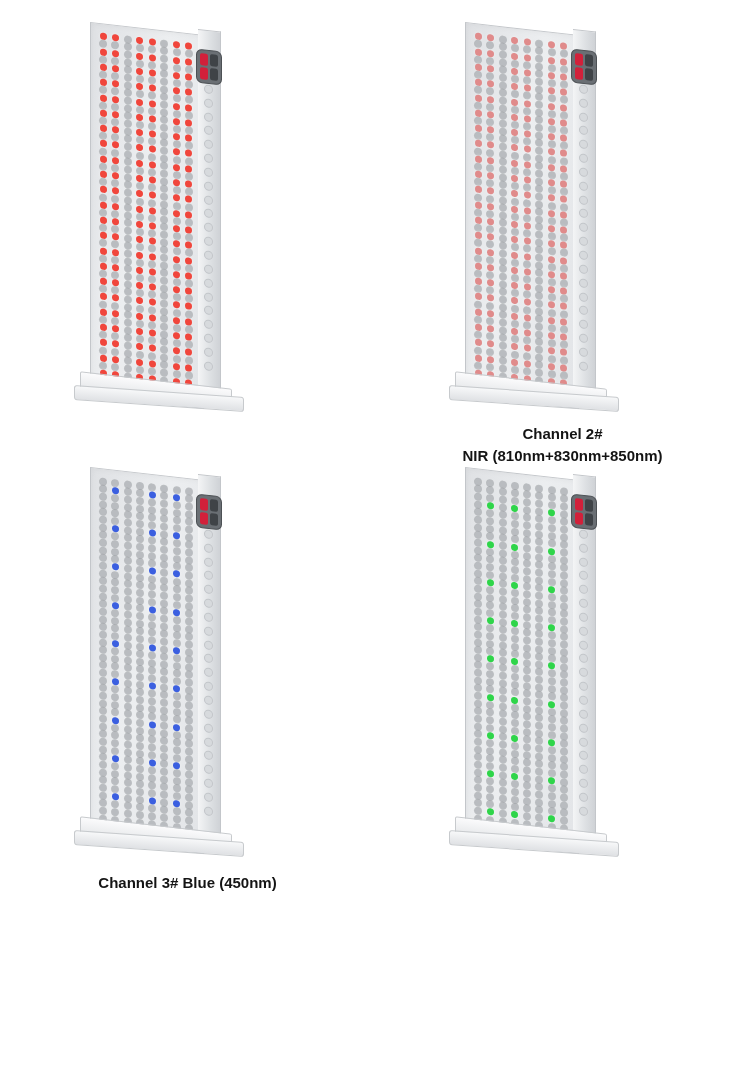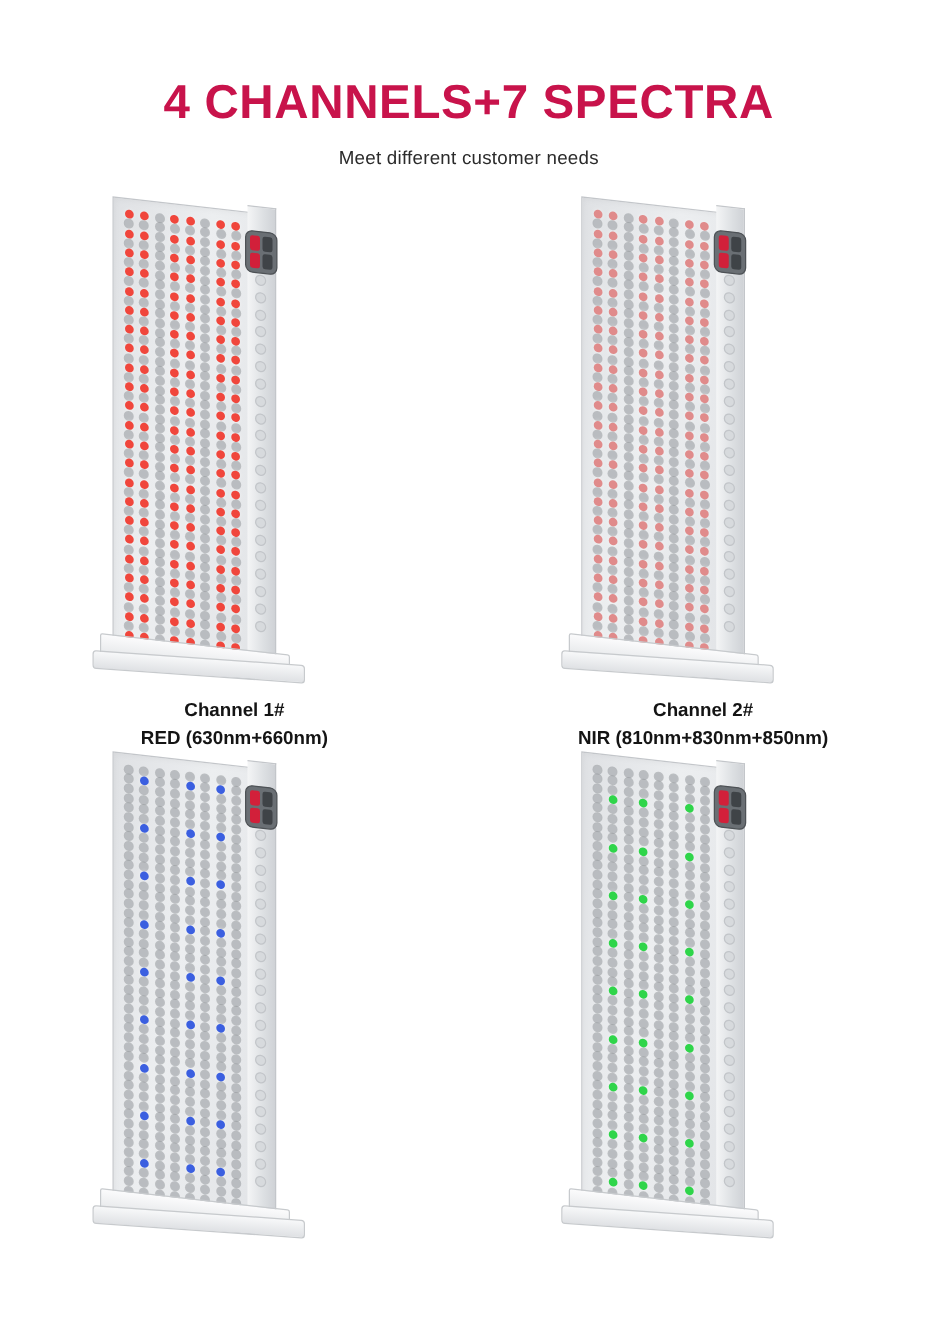--- a/index.html
+++ b/index.html
@@ -216,24 +216,20 @@
   }
   .caption .l2 { display: block; }
 
   .cell.bottom .caption { margin-top: 10px; }
 </style>
 </head>
 <body>
 
 <div class="page">
 
-  <div class="header">
-    <h1 class="title" style="color: rgb(200, 19, 75);">4 CHANNELS+7 SPECTRA</h1>
-    <div class="subtitle">Meet different customer needs</div>
-  </div>
 
   <div class="grid">
 
     <div class="cell">
       <div class="stage">
         <div class="device">
           <div class="panel-face"></div>
           <div class="panel-side"></div>
           <div class="panel-edge-dots">
               <i></i>
@@ -1367,24 +1363,20 @@
             </div>
           <div class="control">
             <i style="background: rgb(210, 32, 58);"></i>
             <i class="dark" style="background: rgb(63, 67, 71);"></i>
             <i style="background: rgb(210, 32, 58);"></i>
             <i class="dark" style="background: rgb(63, 67, 71);"></i>
           </div>
           <div class="base-top"></div>
           <div class="base-foot"></div>
         </div>
-      </div>
-      <div class="caption">
-        <span>Channel 1#</span>
-        <span class="l2">RED (630nm+660nm)</span>
       </div>
     </div>
 
     <div class="cell">
       <div class="stage">
         <div class="device">
           <div class="panel-face"></div>
           <div class="panel-side"></div>
           <div class="panel-edge-dots">
               <i></i>
@@ -3670,20 +3662,24 @@
           <div class="control">
             <i style="background: rgb(210, 32, 58);"></i>
             <i class="dark" style="background: rgb(63, 67, 71);"></i>
             <i style="background: rgb(210, 32, 58);"></i>
             <i class="dark" style="background: rgb(63, 67, 71);"></i>
           </div>
           <div class="base-top"></div>
           <div class="base-foot"></div>
         </div>
       </div>
+      <div class="caption">
+        <span>Channel 3#  Blue (450nm)</span>
+        <span class="l2"></span>
+      </div>
     </div>
 
     <div class="cell bottom">
       <div class="stage">
         <div class="device">
           <div class="panel-face"></div>
           <div class="panel-side"></div>
           <div class="panel-edge-dots">
               <i></i>
               <i></i>

